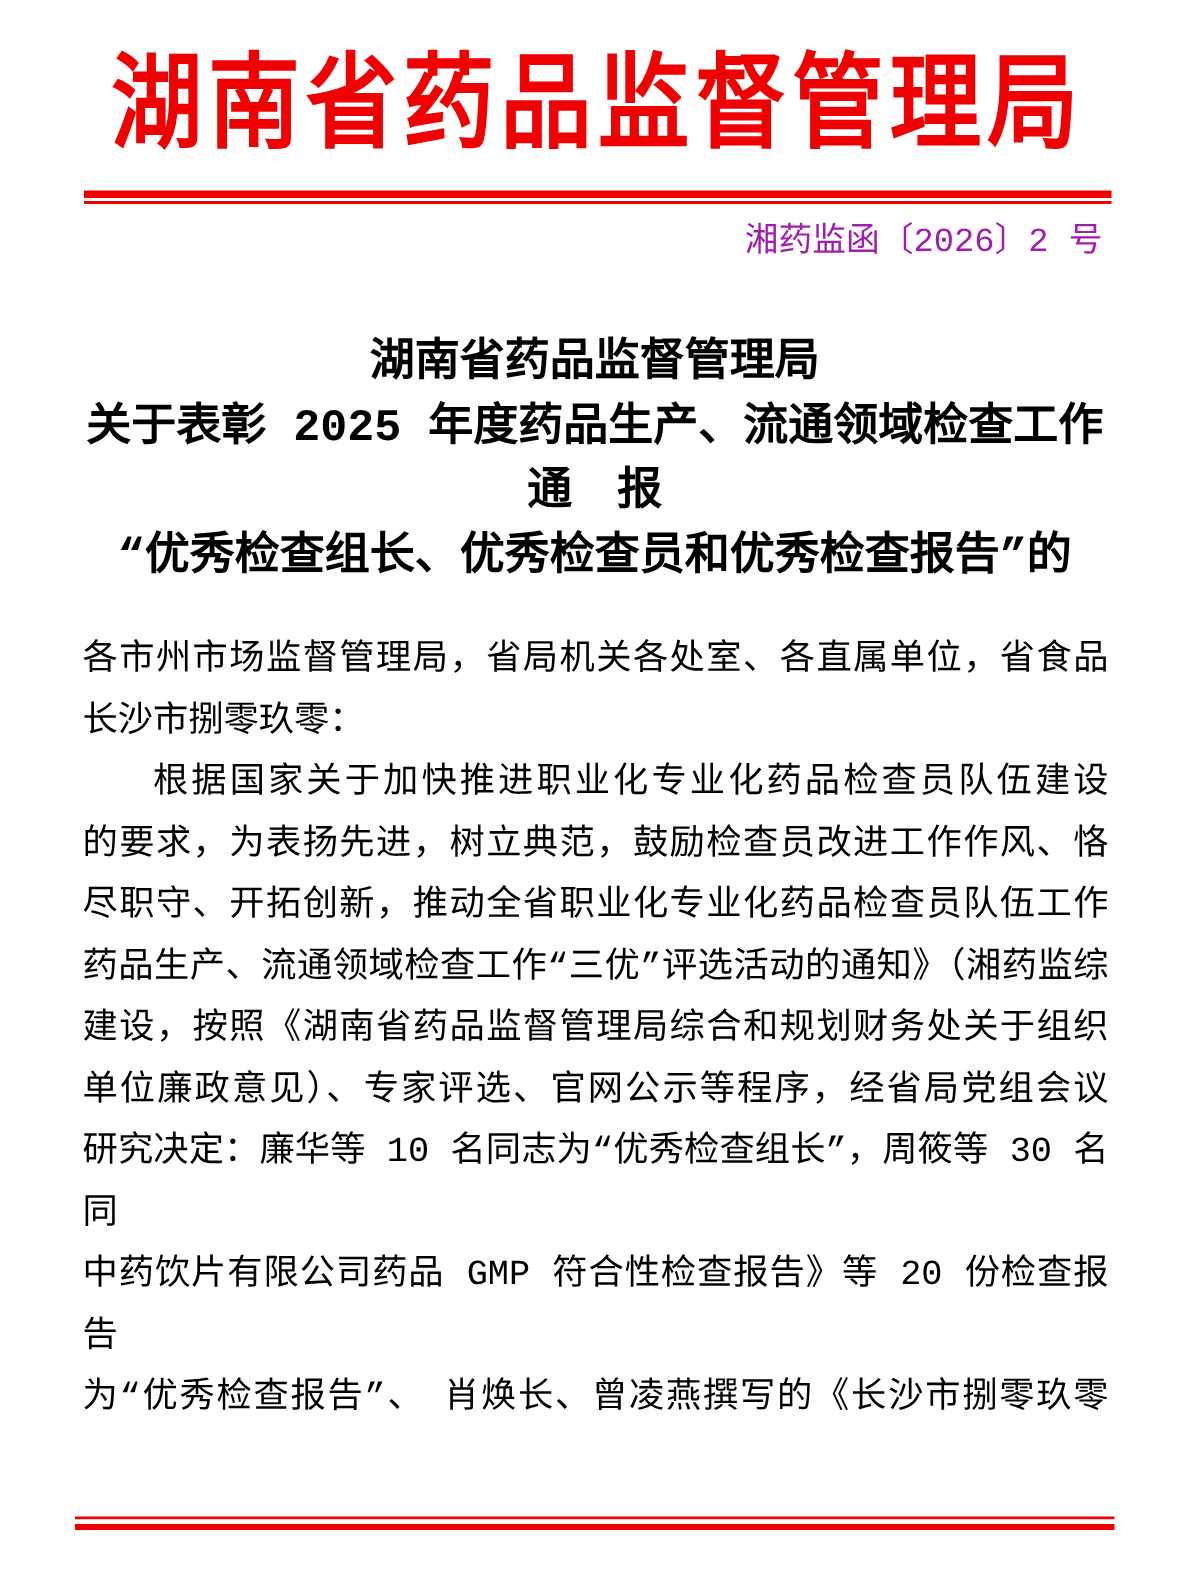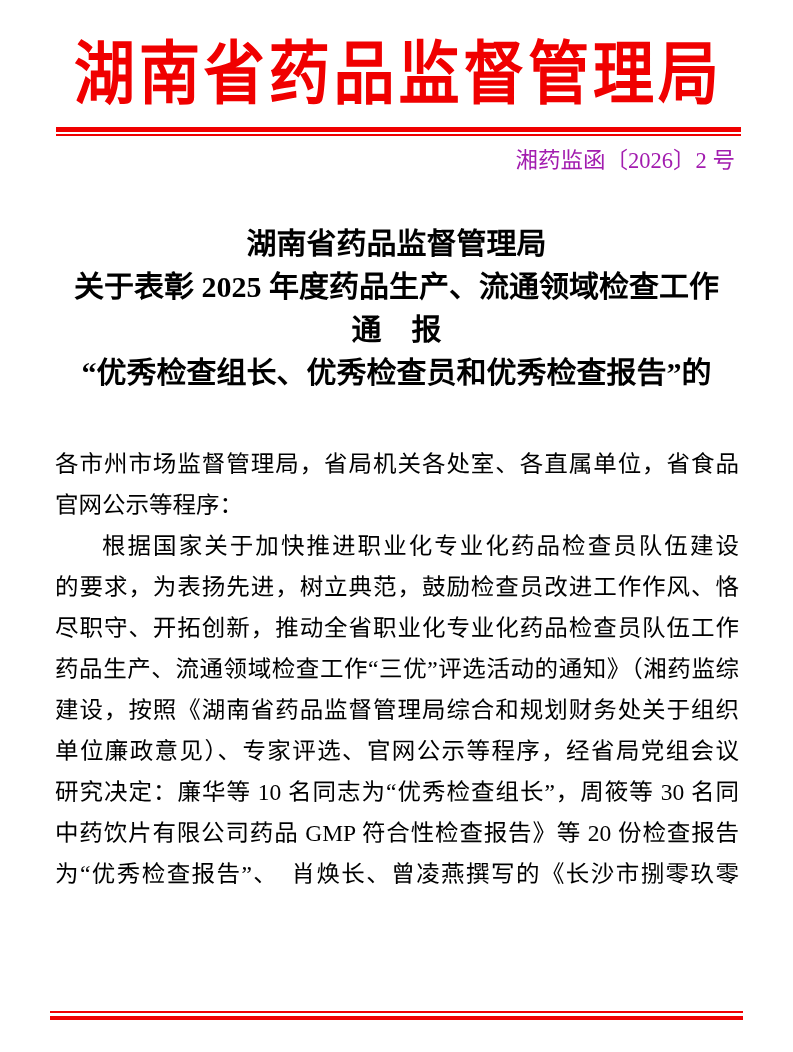--- a/index.html
+++ b/index.html
@@ -6,21 +6,21 @@
     margin: 0;
     padding: 0;
     background: #ffffff;
   }
   .page {
     position: relative;
     width: 793px;
     height: 1049px;
     background: #ffffff;
     overflow: hidden;
-    font-family: Liberation Serif, serif;
+    font-family: Liberation Mono, monospace;
     color: #000000;
   }
 
   
   .agency-name {
     position: absolute;
     top: 30px;
     left: 74px;
     width: 645px;
     height: 88px;
@@ -64,21 +64,21 @@
     text-align: center;
     font-weight: bold;
     font-size: 30px;
     line-height: 43px;
     color: #000000;
   }
 
   
   .doc-body {
     position: absolute;
-    top: 444px;
+    top: 420px;
     left: 55px;
     width: 684px;
     font-size: 23.5px;
     line-height: 41px;
     color: #000000;
   }
   .jline {
     text-align: justify;
     text-align-last: justify;
   }
@@ -118,21 +118,21 @@
 
   <div class="doc-title">
     <div>湖南省药品监督管理局</div>
     <div>关于表彰 2025 年度药品生产、流通领域检查工作</div>
     <div>通　报</div>
     <div>“优秀检查组长、优秀检查员和优秀检查报告”的</div>
   </div>
 
   <div class="doc-body">
     <div class="jline">各市州市场监督管理局，省局机关各处室、各直属单位，省食品</div>
-    <div class="left-line">官网公示等程序：</div>
+    <div class="left-line">长沙市捌零玖零：</div>
     <div class="jline indent">根据国家关于加快推进职业化专业化药品检查员队伍建设</div>
     <div class="jline">的要求，为表扬先进，树立典范，鼓励检查员改进工作作风、恪</div>
     <div class="jline">尽职守、开拓创新，推动全省职业化专业化药品检查员队伍工作</div>
     <div class="jline">药品生产、流通领域检查工作“三优”评选活动的通知》（湘药监综</div>
     <div class="jline">建设，按照《湖南省药品监督管理局综合和规划财务处关于组织</div>
     <div class="jline">单位廉政意见）、专家评选、官网公示等程序，经省局党组会议</div>
     <div class="jline">研究决定：廉华等 10 名同志为“优秀检查组长”，周筱等 30 名同</div>
     <div class="jline">中药饮片有限公司药品 GMP 符合性检查报告》等 20 份检查报告</div>
     <div class="jline">为“优秀检查报告”、　肖焕长、曾凌燕撰写的《长沙市捌零玖零</div>
   </div>

